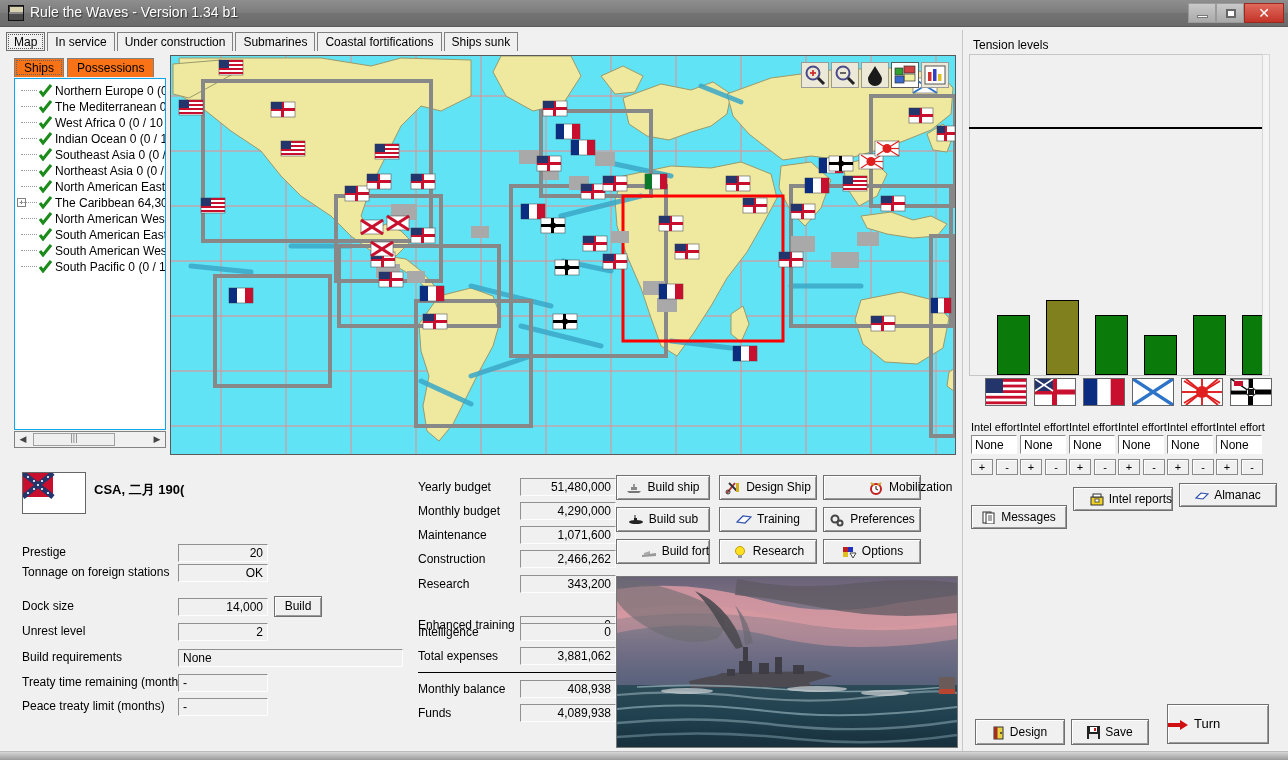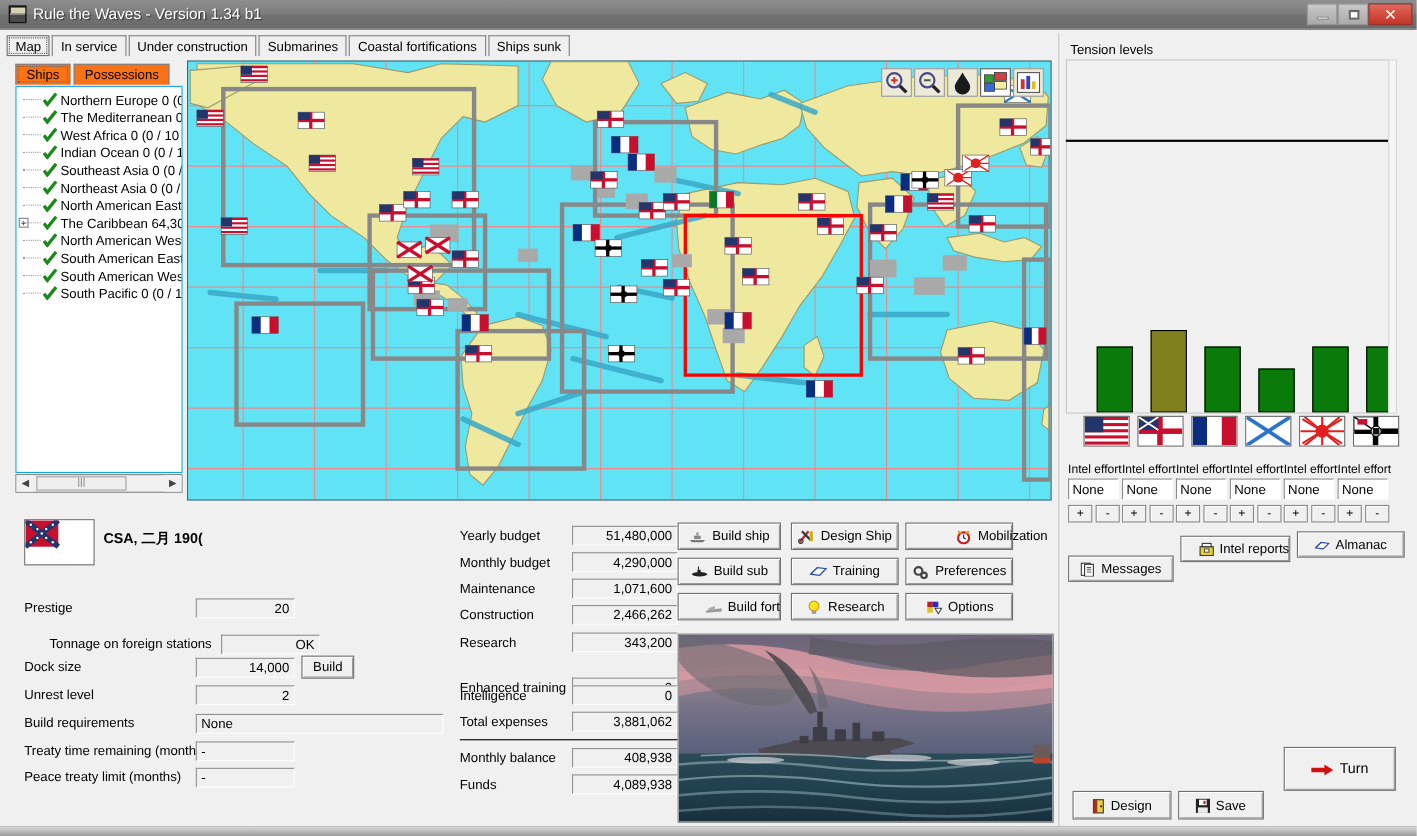--- a/index.html
+++ b/index.html
@@ -150,23 +150,23 @@
     border:1px solid #8a8a8a;box-shadow:inset 1px 1px 0 #fff;
     box-sizing:border-box;font-size:11px;line-height:14px;text-align:center;
   }
   .rbtn{
     position:absolute;height:24px;background:#f0f0f0;border:1px solid #707070;
     box-shadow:inset 1px 1px 0 #fff,inset -1px -1px 0 #9a9a9a;box-sizing:border-box;
     font-size:12px;line-height:22px;text-align:center;white-space:nowrap;
   }
   .rbtn .ic{display:inline-block;vertical-align:middle;margin-right:5px;}
   #turnbtn{
-    position:absolute;left:1167px;top:679px;width:102px;height:40px;background:#f0f0f0;
+    position:absolute;left:1167px;top:704px;width:102px;height:40px;background:#f0f0f0;
     border:1px solid #707070;box-shadow:inset 1px 1px 0 #fff,inset -1px -1px 0 #9a9a9a;
-    box-sizing:border-box;font-size:13px;line-height:38px;text-align:center;
+    box-sizing:border-box;font-size:13px;line-height:38px;
   }
   #statusbar{position:absolute;left:0;bottom:0;width:1288px;height:8px;background:linear-gradient(to bottom,#d6d6d6,#9a9a9a);border-top:1px solid #bbb;}
   svg{display:block;}
 </style>
 </head>
 <body>
 
 <div id="app">
 
   <div id="titlebar">
@@ -771,21 +771,21 @@
           <circle cx="5" cy="20" r="1.1"></circle>
         </g>
     </svg>
   </div>
   <div id="nationline">CSA, 二月 190(</div>
 
   <div class="fldrow" style="left:22px;top:544px;width:380px;">
     <span class="fldlabel">Prestige</span>
     <span class="fldval" style="left:156px;width:90px;">20</span>
   </div>
-  <div class="fldrow" style="left:22px;top:577px;width:380px;margin-left:23px;">
+  <div class="fldrow" style="left:22px;top:564px;width:380px;">
     <span class="fldlabel">Tonnage on foreign stations</span>
     <span class="fldval" style="left:156px;width:90px;">OK</span>
   </div>
   <div class="fldrow" style="left:22px;top:598px;width:380px;">
     <span class="fldlabel">Dock size</span>
     <span class="fldval" style="left:156px;width:90px;">14,000</span>
     <span class="abtn" style="left:252px;top:-2px;width:48px;height:21px;line-height:19px;">Build</span>
   </div>
   <div class="fldrow" style="left:22px;top:623px;width:380px;">
     <span class="fldlabel">Unrest level</span>

